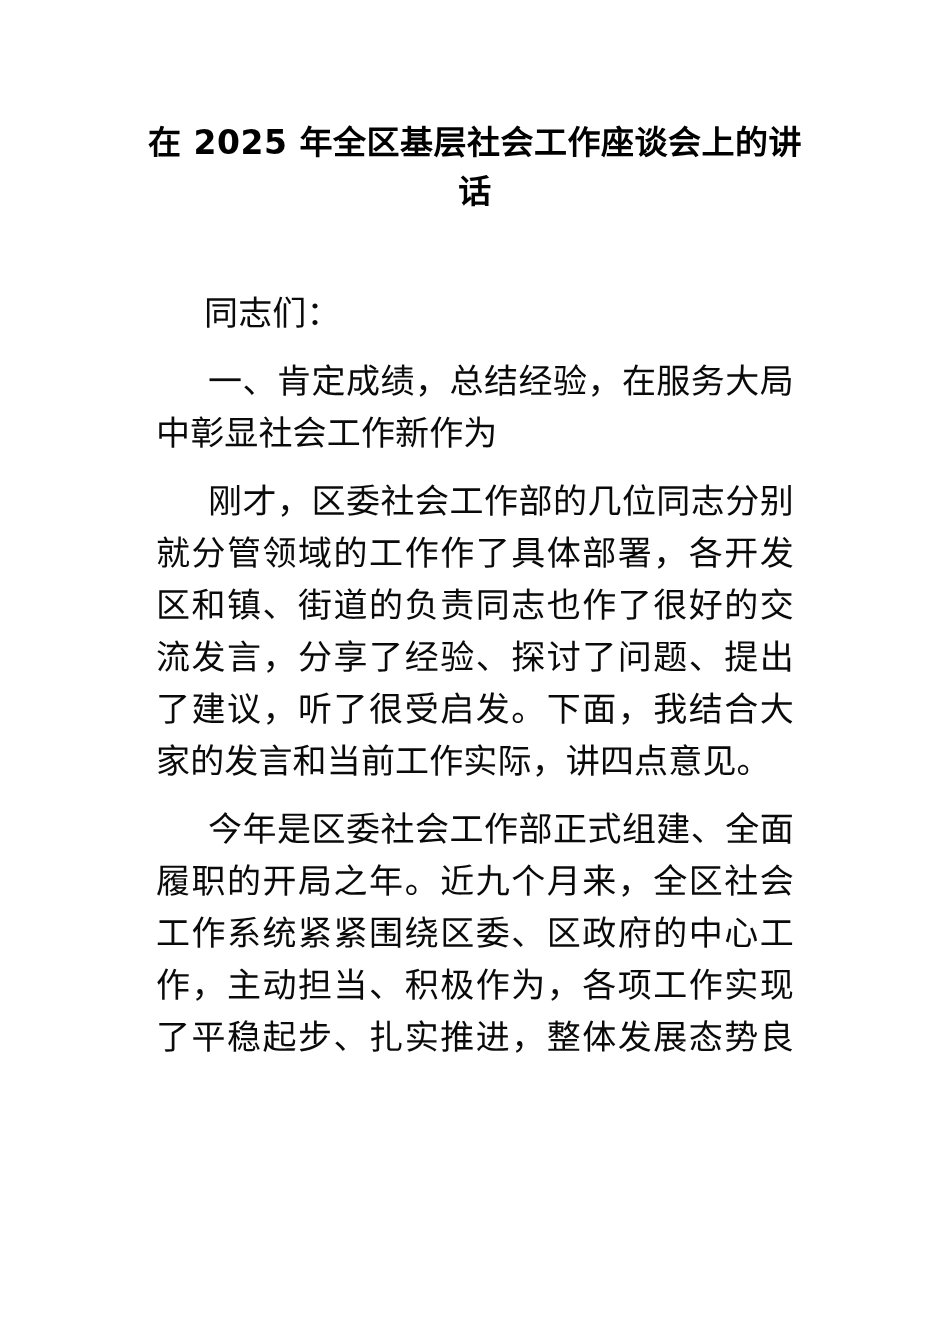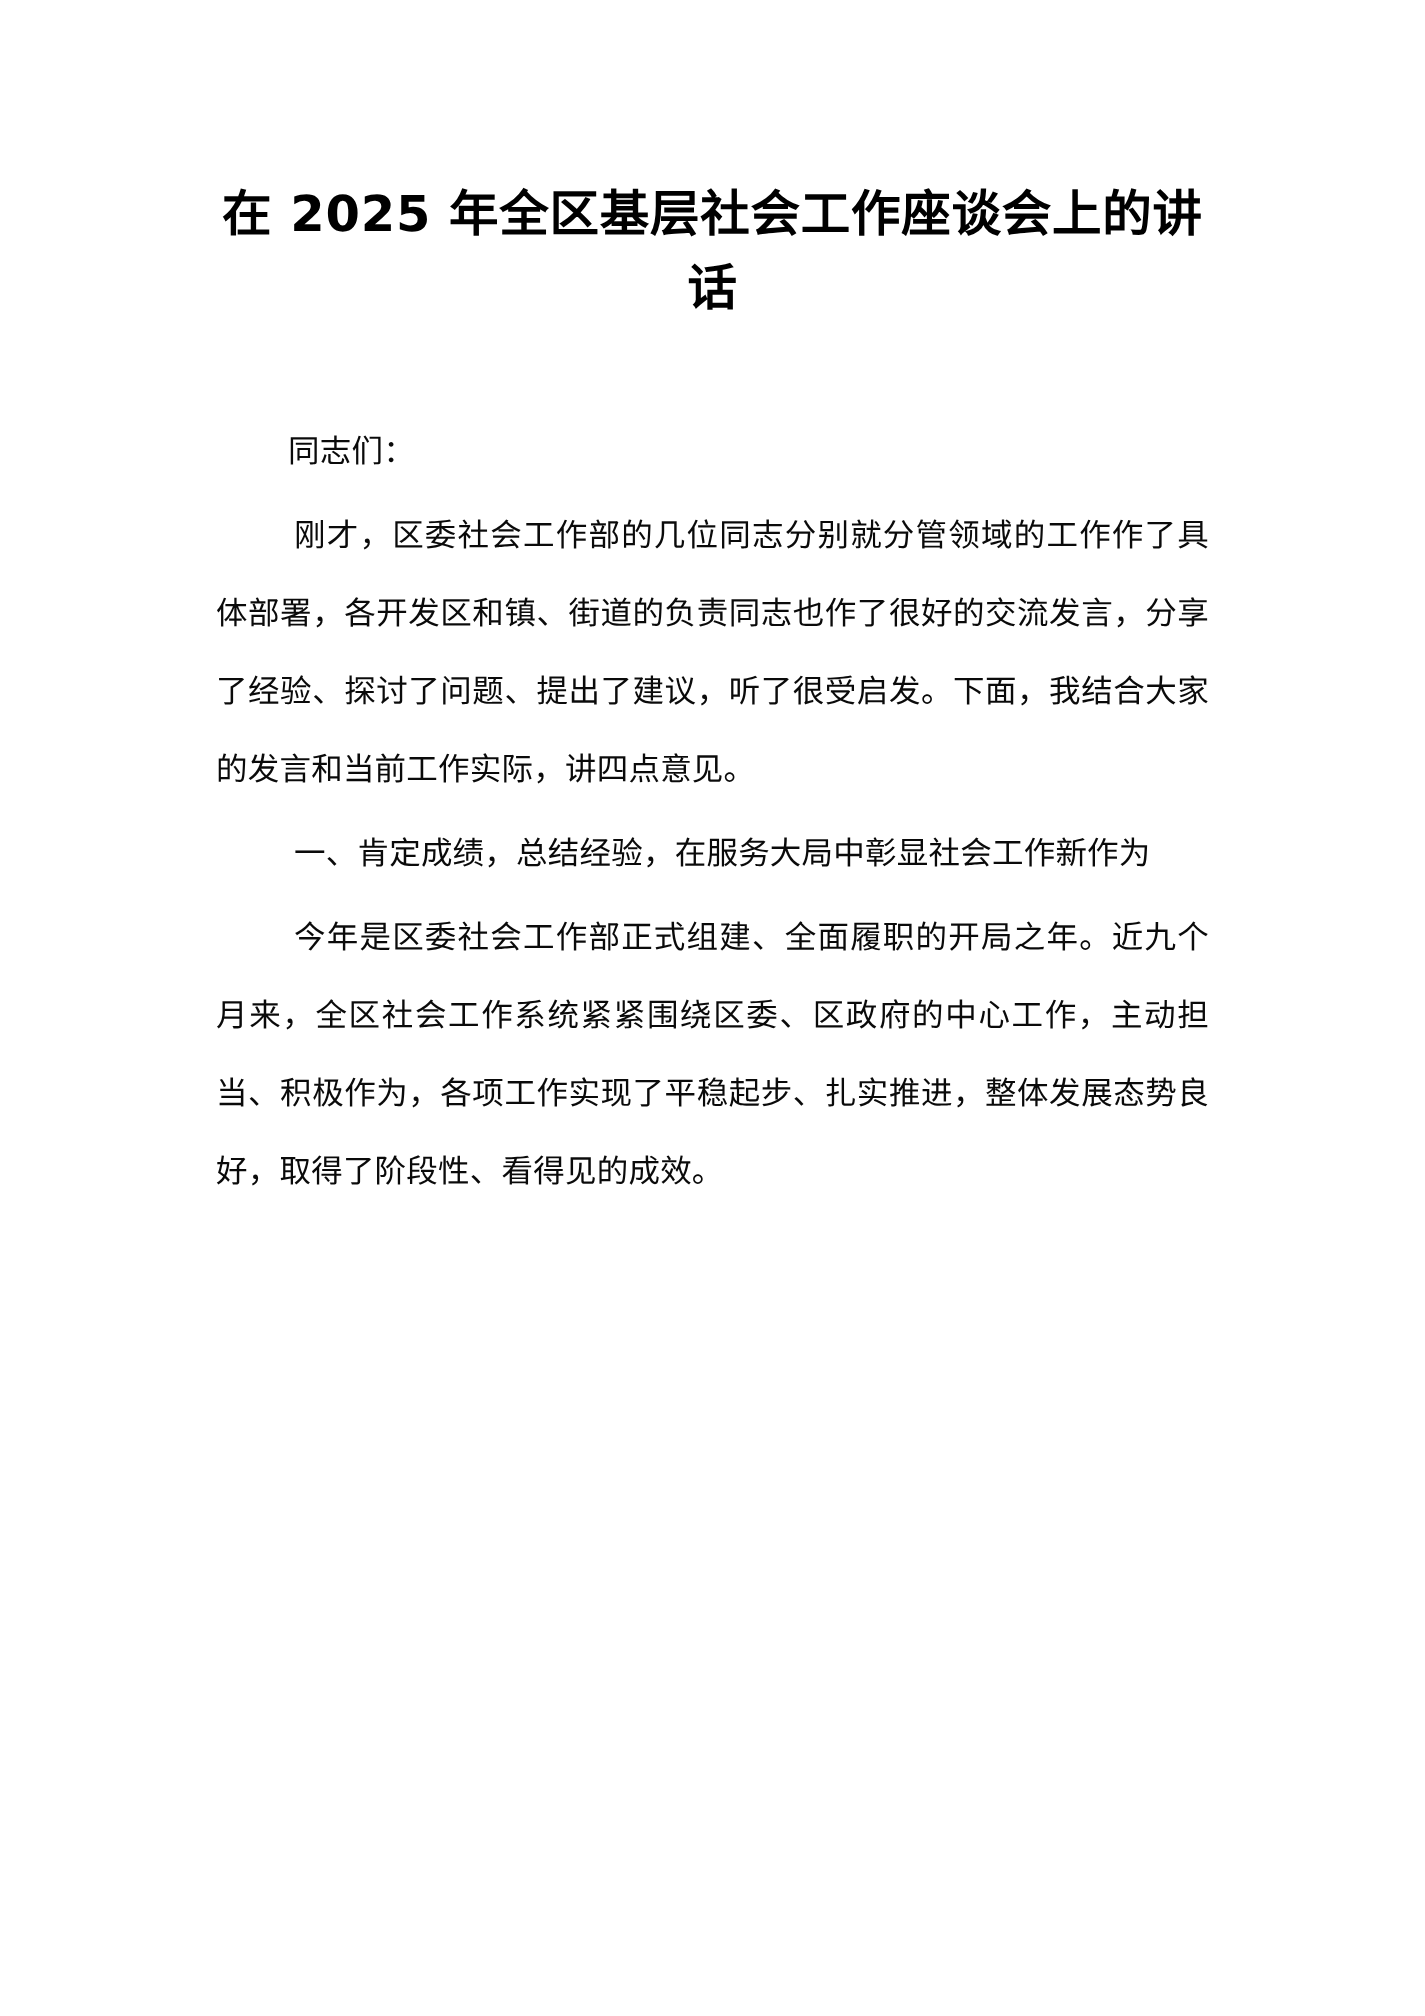--- a/index.html
+++ b/index.html
@@ -47,24 +47,24 @@
     color: #000000;
     word-break: break-all;
   }
 
   .body-block {
     margin: 0;
     padding-top: 55px;
   }
 
   p.para {
-    margin: 4px;
+    margin: 16px;
     padding: 0;
     font-family: "DejaVu Serif", "Liberation Serif", serif;
-    font-size: 21px;
+    font-size: 34px;
     line-height: 52px;
     text-align: justify;
     text-justify: inter-ideograph;
     text-align-last: left;
     color: #0a0a0a;
     word-break: break-all;
     letter-spacing: 0.15px;
   }
 
   p.para.indent-2 {
@@ -96,23 +96,23 @@
 
   <div class="content">
 
     <h1 class="doc-title">在 2025 年全区基层社会工作座谈会上的讲话</h1>
 
     <div class="body-block">
 
       <p class="para indent-salutation">同志们：</p>
 
 
+      <p class="para section-heading">一、肯定成绩，总结经验，在服务大局中彰显社会工作新作为</p>
+
       <p class="para indent-2">刚才，区委社会工作部的几位同志分别就分管领域的工作作了具体部署，各开发区和镇、街道的负责同志也作了很好的交流发言，分享了经验、探讨了问题、提出了建议，听了很受启发。下面，我结合大家的发言和当前工作实际，讲四点意见。</p>
-
-      <p class="para section-heading">一、肯定成绩，总结经验，在服务大局中彰显社会工作新作为</p>
 
       <p class="para indent-2">今年是区委社会工作部正式组建、全面履职的开局之年。近九个月来，全区社会工作系统紧紧围绕区委、区政府的中心工作，主动担当、积极作为，各项工作实现了平稳起步、扎实推进，整体发展态势良好，取得了阶段性、看得见的成效。</p>
 
     </div>
 
   </div>
 
   <div class="clip-bottom"></div>
 
 </div>

